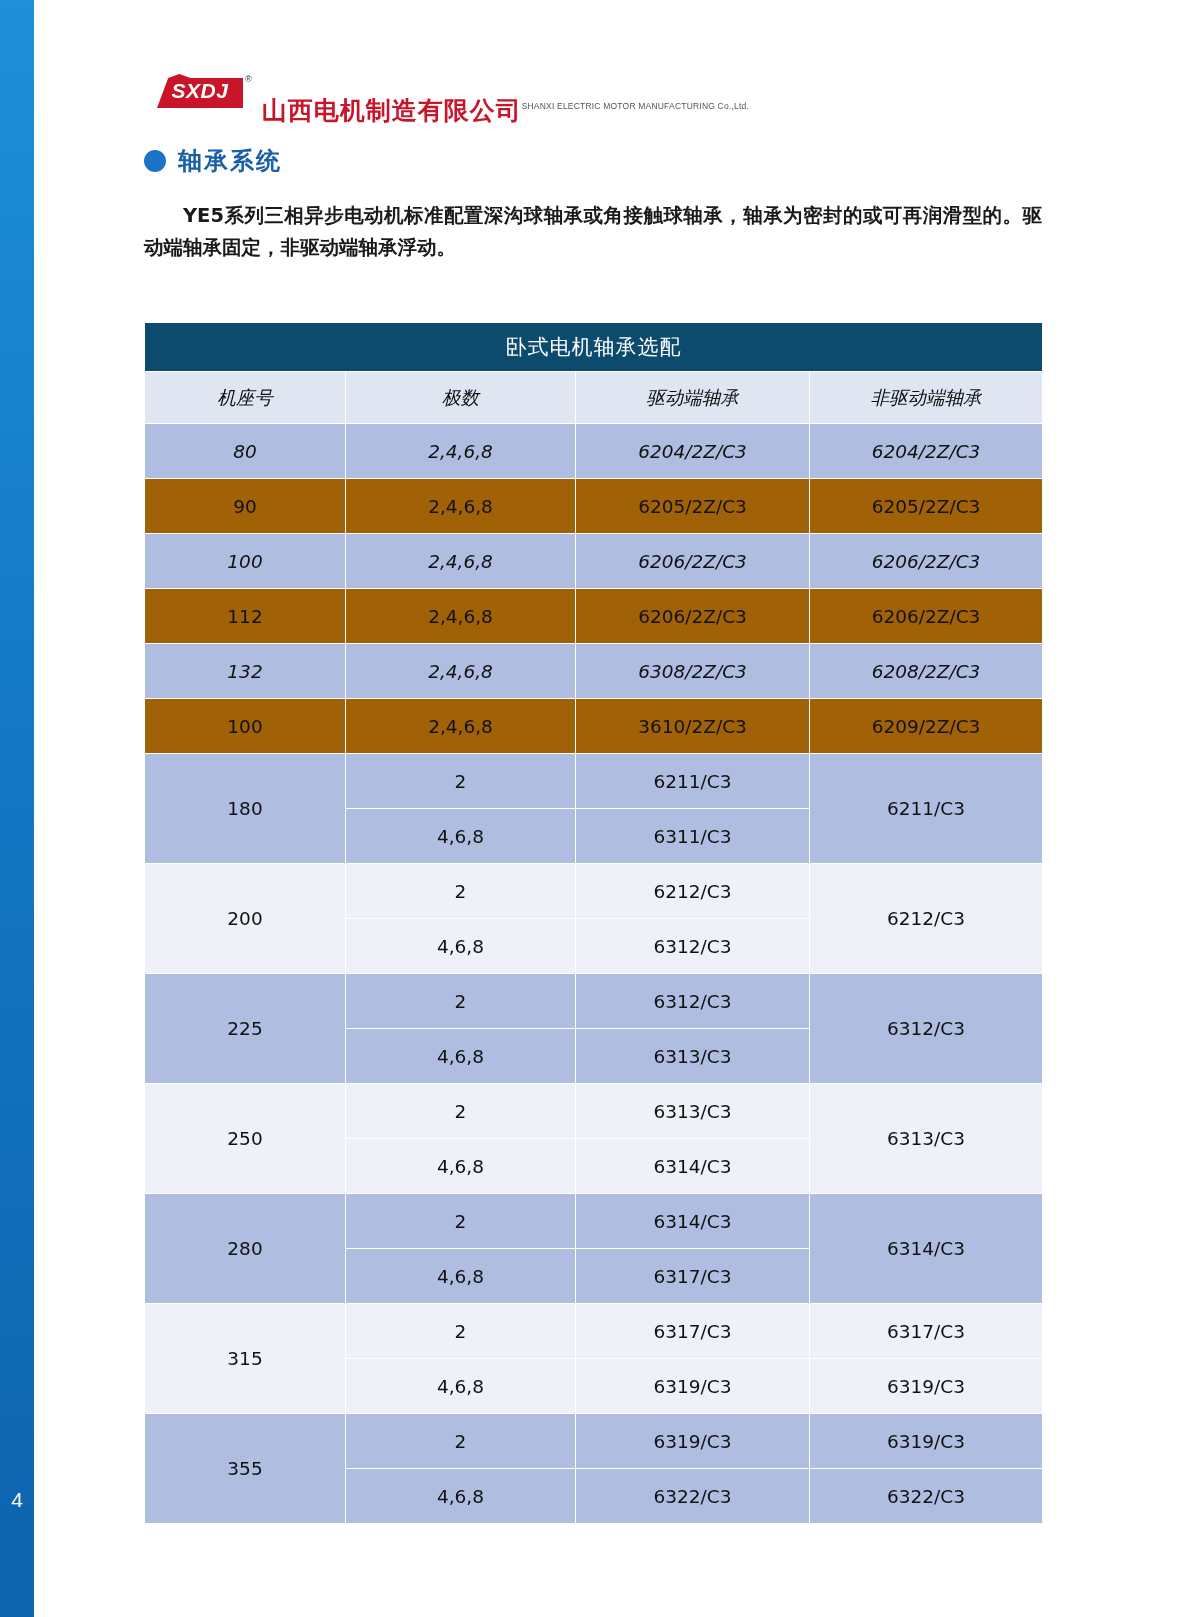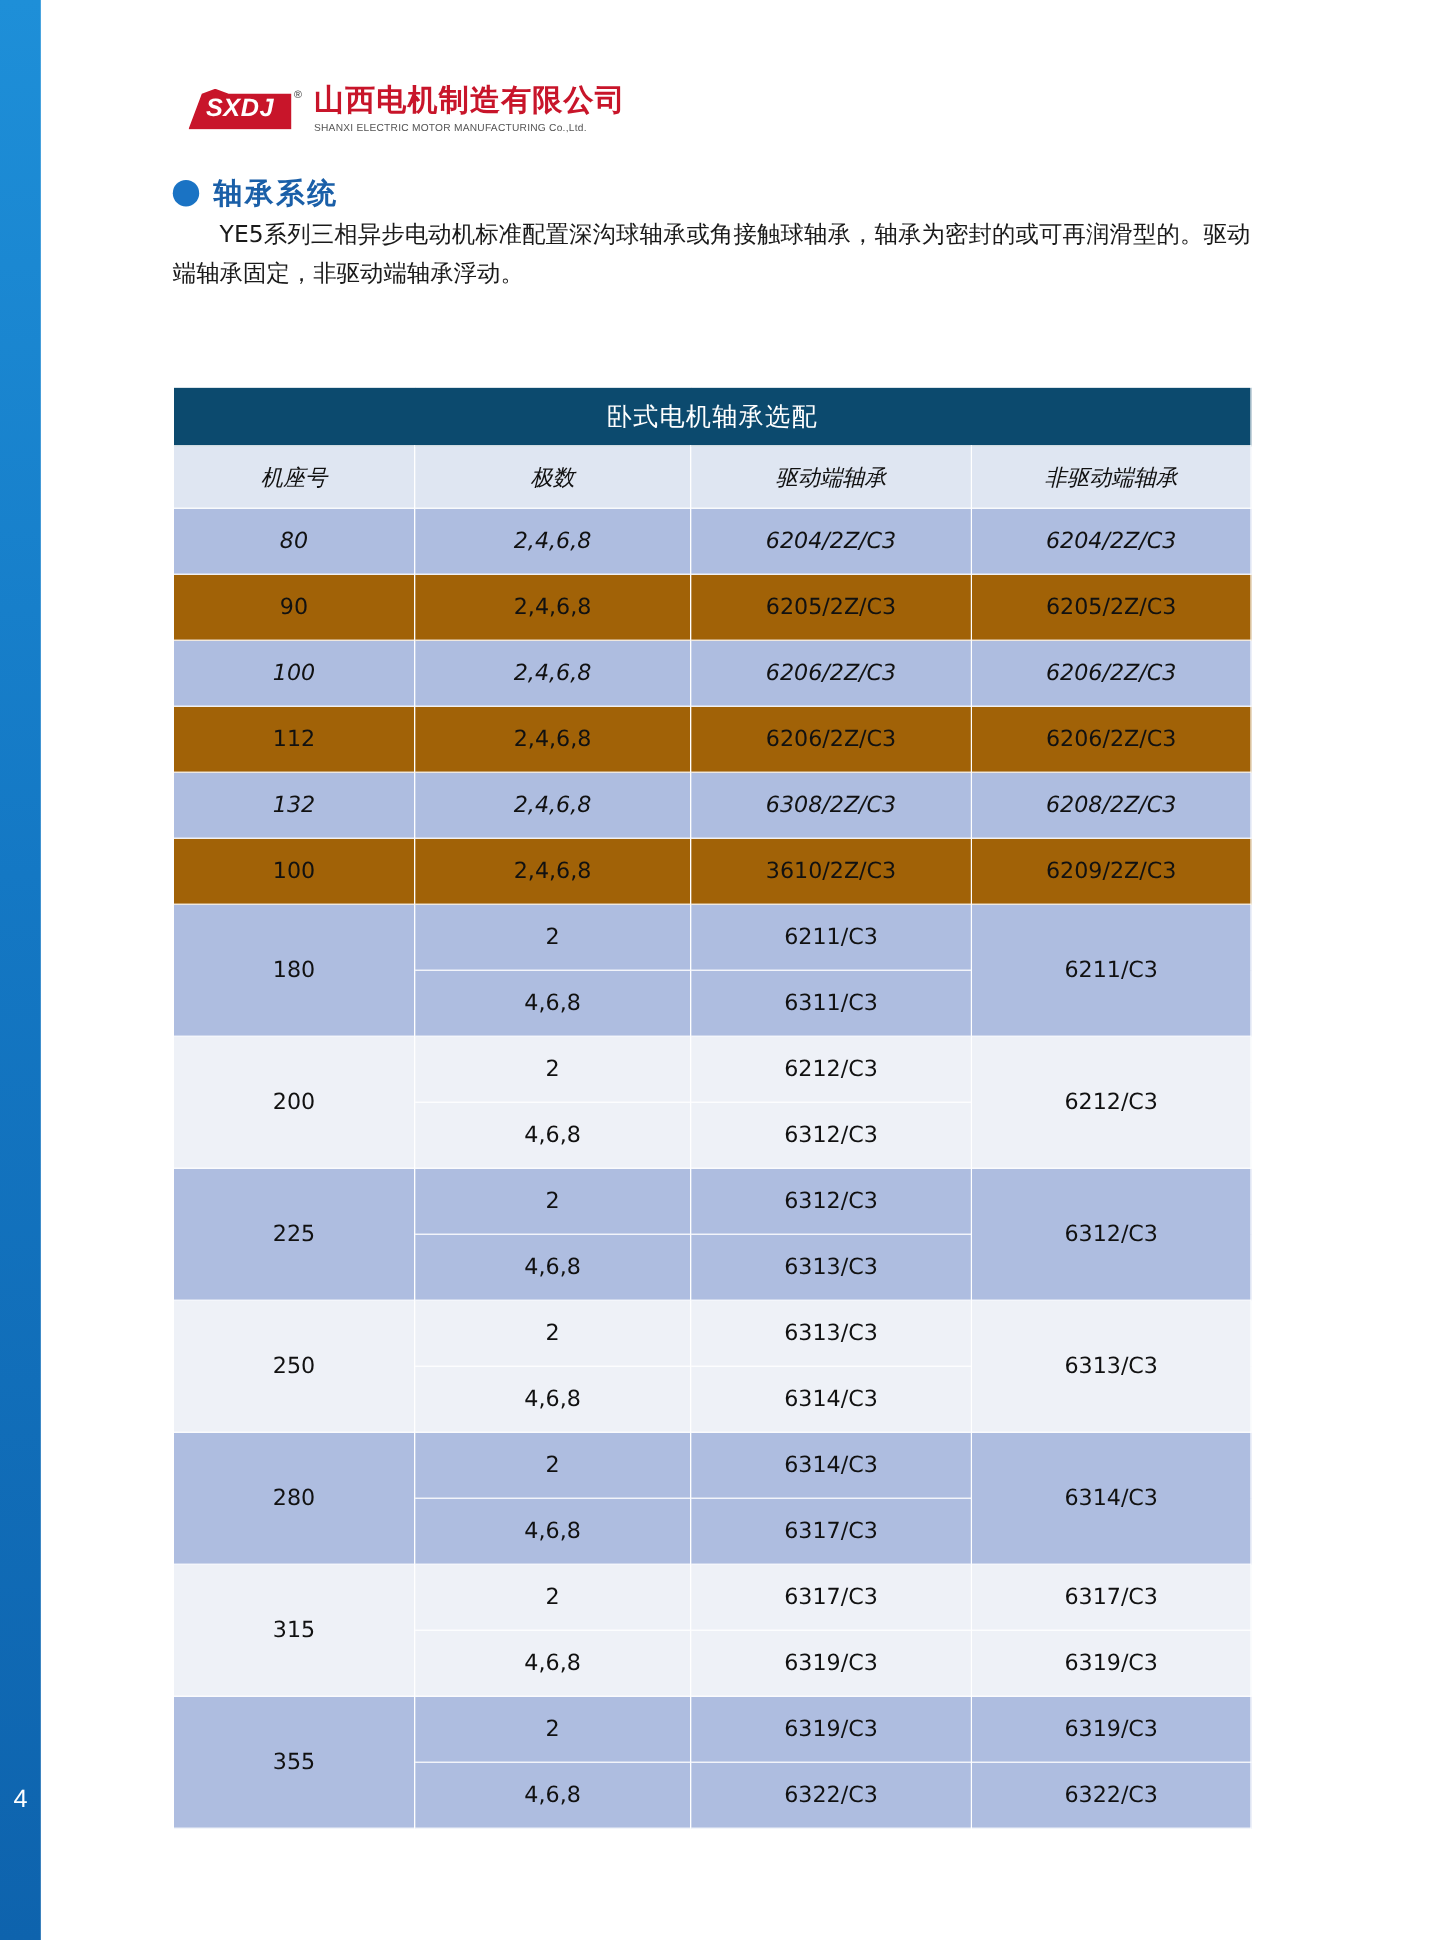--- a/index.html
+++ b/index.html
@@ -78,22 +78,23 @@
   .logo-reg {
     font-size: 9px;
     color: #333;
     align-self: flex-start;
     margin-top: 6px;
     margin-left: 2px;
   }
   .logo-texts {
     margin-left: 10px;
     display: flex;
-    flex-direction: column;
+    flex-direction: row;
     justify-content: center;
+    margin-top: 30px;
   }
   .logo-cn {
     color: #c8152a;
     font-size: 25px;
     font-weight: bold;
     letter-spacing: 1px;
     line-height: 1.05;
     font-family: "DejaVu Sans", sans-serif;
   }
   .logo-en {
@@ -132,21 +133,21 @@
     position: absolute;
     left: 110px;
     width: 898px;
     font-size: 19.5px;
     line-height: 1.62;
     color: #1a1a1a;
     text-indent: 2em;
     text-align: justify;
     font-family: "DejaVu Sans", serif;
   }
-  .para1 { top: 180px; }
+  .para1 { top: 200px; font-weight: bold; }
   .para2 { top: 258px; }
 
   
   .tbl-wrap {
     position: absolute;
     left: 110px;
     top: 322px;
     width: 898px;
   }
   table.bearing {

